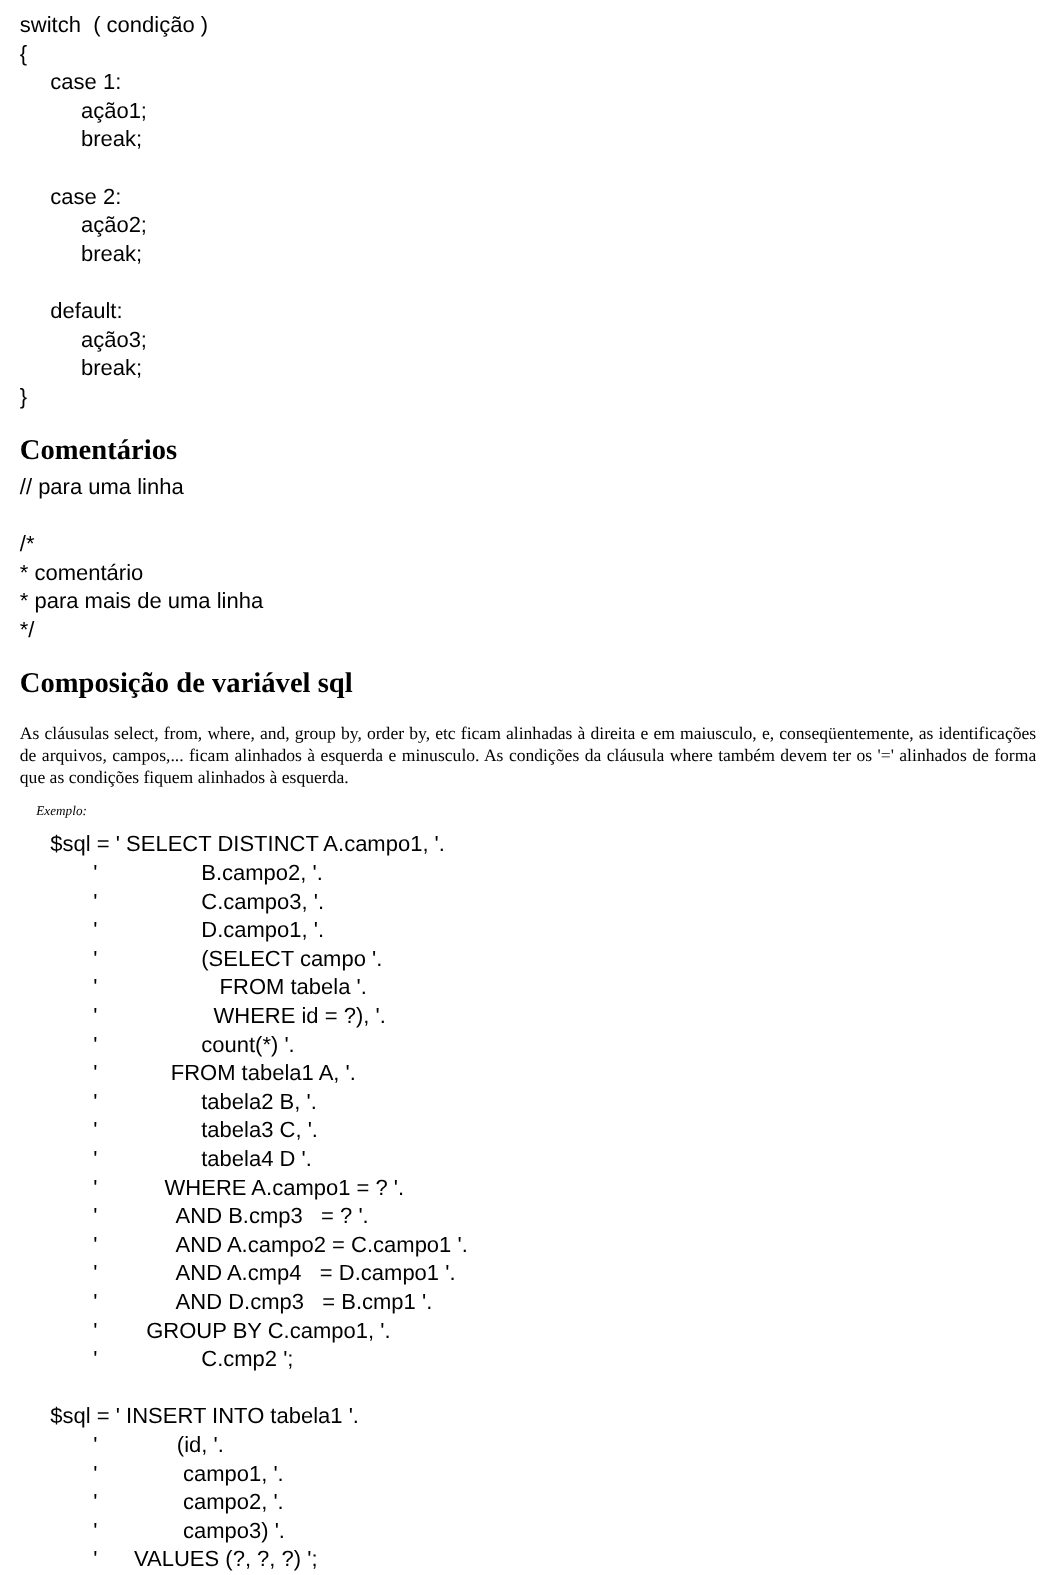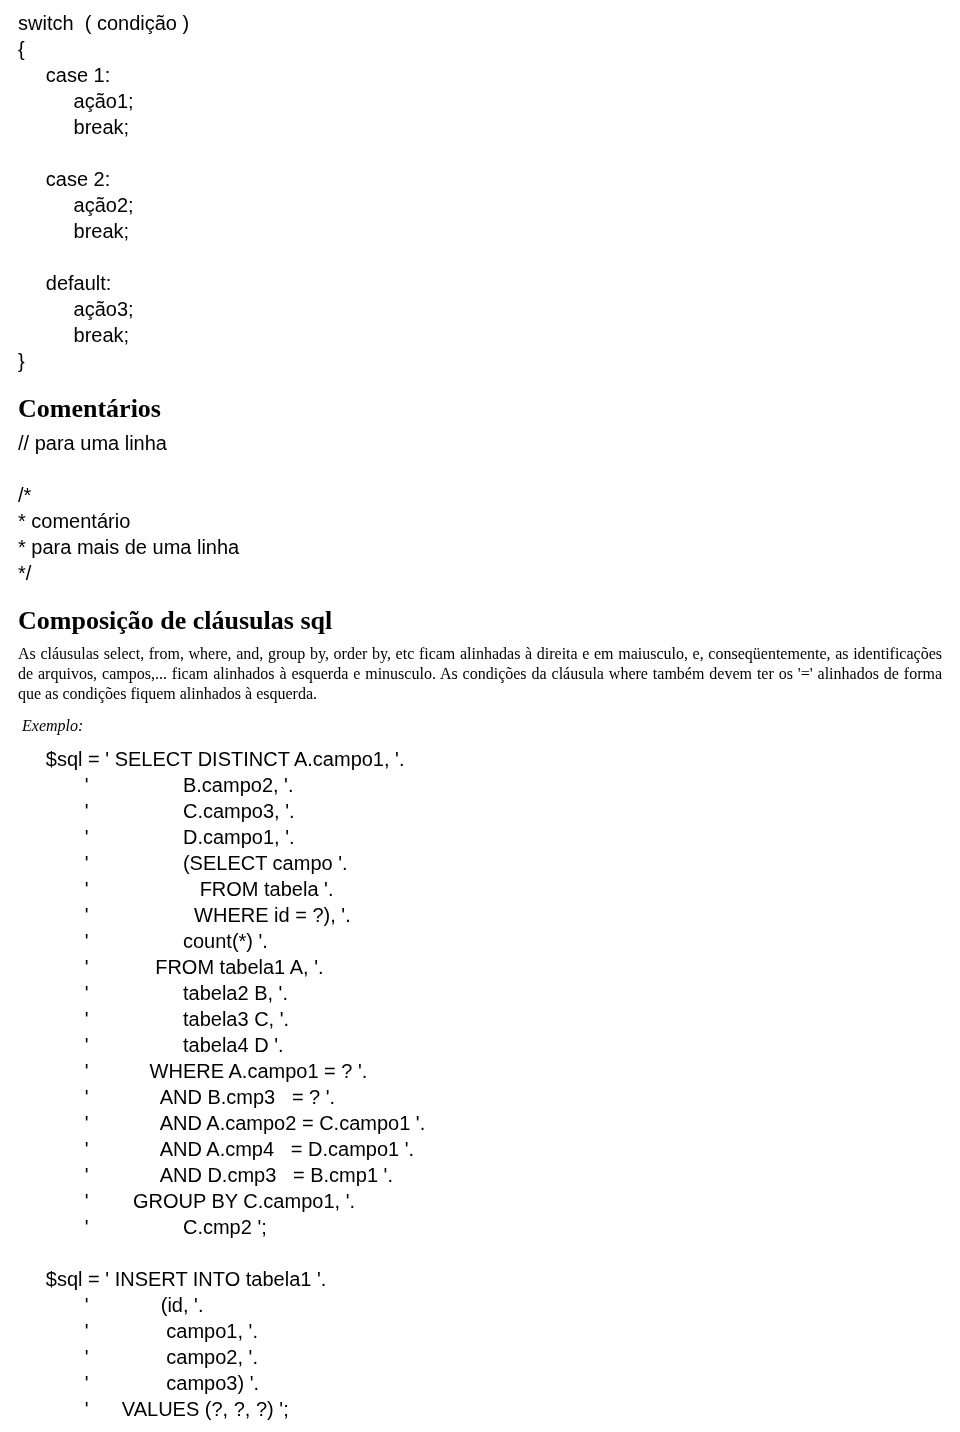--- a/index.html
+++ b/index.html
@@ -22,29 +22,29 @@
   }
   h2 {
     font-family: Liberation Serif, serif;
     font-size: 26px;
     font-weight: bold;
     margin: 18px 0 4px 0;
   }
   p.body {
     font-family: Georgia, 'Times New Roman', serif;
     font-size: 16px;
-    margin: 6px 0 12px 0;
+    margin: 20px 0 12px 0;
     line-height: 1.25;
     text-align: justify;
   }
   p.exemplo {
     font-family: Georgia, 'Times New Roman', serif;
     font-style: italic;
-    font-size: 16px;
-    margin: 6px 0 10px 4px;
+    font-size: 12px;
+    margin: 6px 0 10px 15px;
   }
 </style>
 </head>
 <body>
 
 <pre>switch  ( condição )
 {
      case 1:
           ação1;
           break;
@@ -60,21 +60,21 @@
 
 <h2>Comentários</h2>
 
 <pre>// para uma linha
 
 /*
 * comentário
 * para mais de uma linha
 */</pre>
 
-<h2>Composição de cláusulas sql</h2>
+<h2>Composição de variável sql</h2>
 
 <p class="body">As cláusulas select, from, where, and, group by, order by, etc ficam alinhadas à direita e em maiusculo, e, conseqüentemente, as identificações de arquivos, campos,... ficam alinhados à esquerda e minusculo. As condições da cláusula where também devem ter os '=' alinhados de forma que as condições fiquem alinhados à esquerda.</p>
 
 <p class="exemplo">Exemplo:</p>
 
 <pre>     $sql = ' SELECT DISTINCT A.campo1, '.
             '                 B.campo2, '.
             '                 C.campo3, '.
             '                 D.campo1, '.
             '                 (SELECT campo '.

